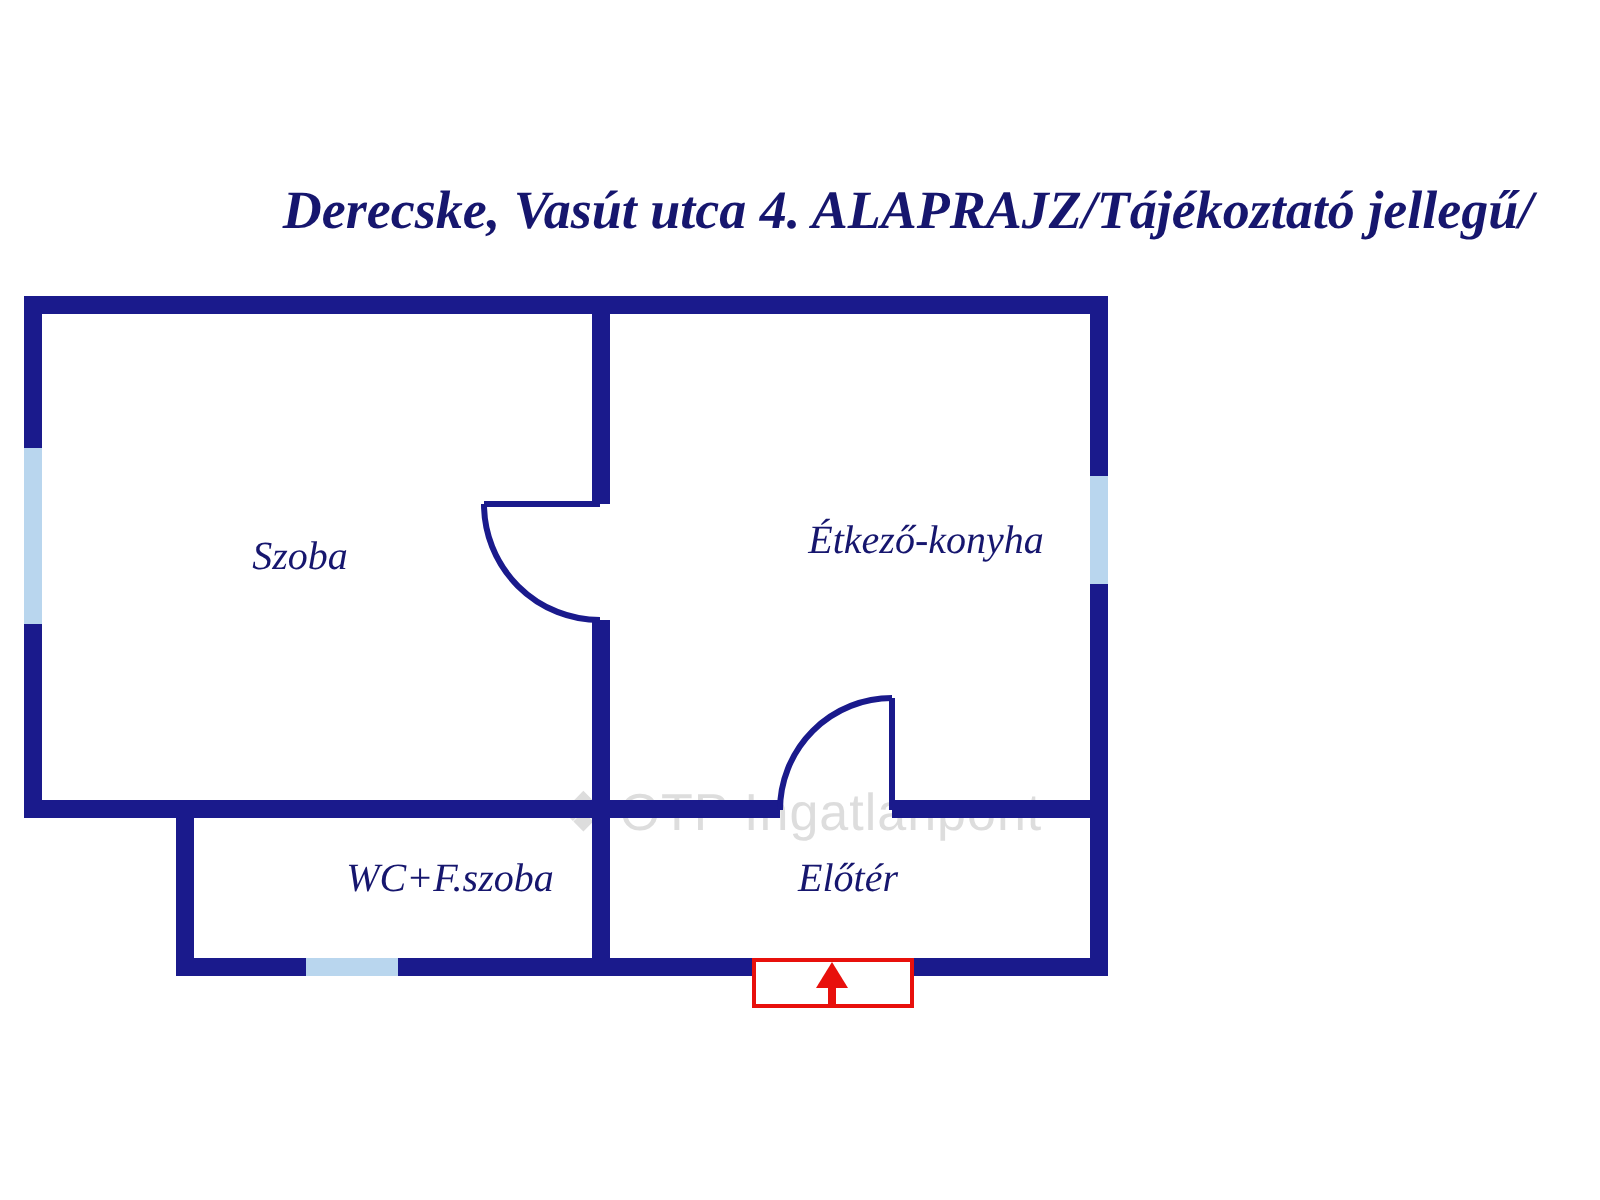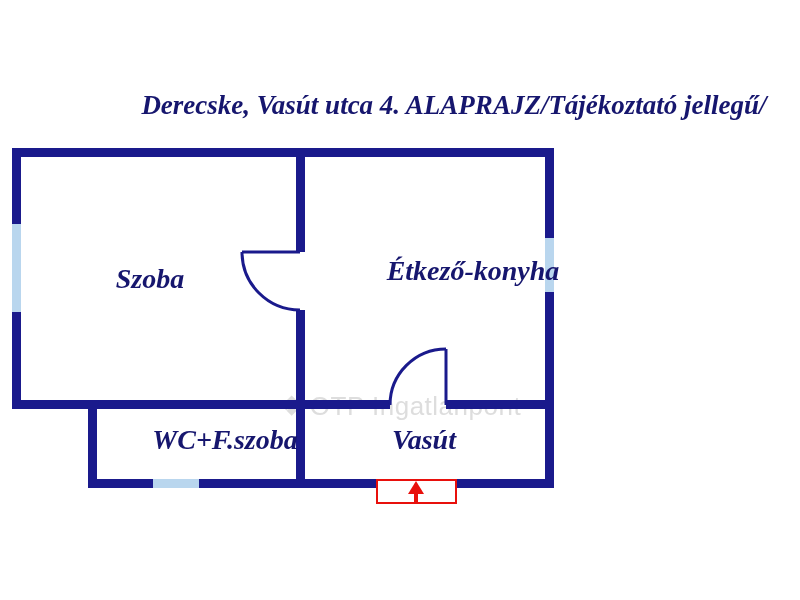--- a/index.html
+++ b/index.html
@@ -30,22 +30,22 @@
     z-index: 2;
   }
   .window {
     position: absolute;
     background: var(--window, #b9d6ee);
     z-index: 3;
   }
   .room-label {
     position: absolute;
     transform: translate(-50%, -50%);
-    font-size: 28px;
-    font-weight: bold;
+    font-size: 20px;
+    font-weight: normal;
     font-style: italic;
     color: var(--text, #16166e);
     z-index: 4;
     white-space: nowrap;
   }
   .watermark {
     position: absolute;
     left: 280px;
     top: 391px;
     z-index: 1;
@@ -101,17 +101,17 @@
       <path d="M 446 349 A 56 56 0 0 0 390 405"></path>
     </g>
     <g>
       <rect x="377" y="480" width="79" height="23" fill="none" stroke="var(--entrance, #e8100c)" stroke-width="2"></rect>
       <line x1="416" y1="503" x2="416" y2="491" stroke="var(--entrance, #e8100c)" stroke-width="4"></line>
       <polygon points="416,481 408,494 424,494" fill="var(--entrance, #e8100c)"></polygon>
     </g>
   </svg>
 
   <div class="room-label" style="left:150px; top:279px;">Szoba</div>
-  <div class="room-label" style="left:473px; top:271px;">Étkező-konyha</div>
+  <div class="room-label" style="left:463px; top:271px;">Étkező-konyha</div>
   <div class="room-label" style="left:225px; top:440px;text-align:center;">WC+F.szoba</div>
-  <div class="room-label" style="left:424px; top:440px;">Vasút</div>
+  <div class="room-label" style="left:424px; top:440px;">Előtér</div>
 
 </div>
 
 </body></html>

